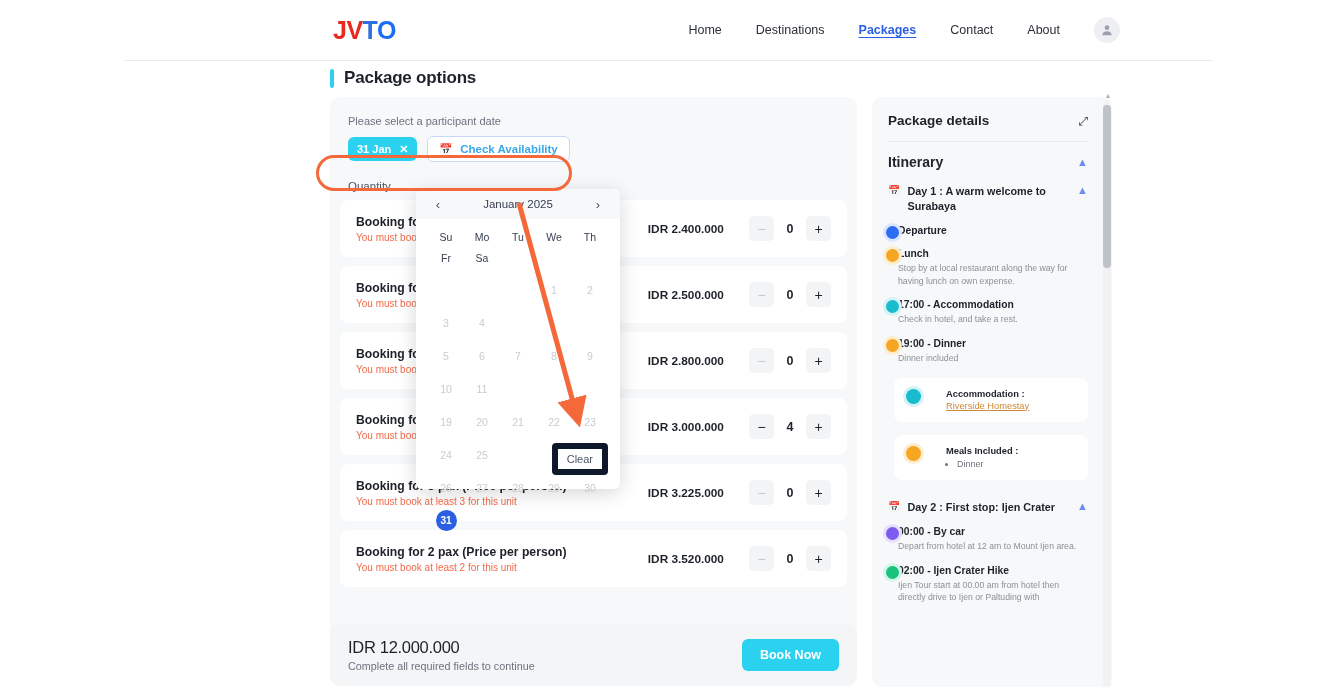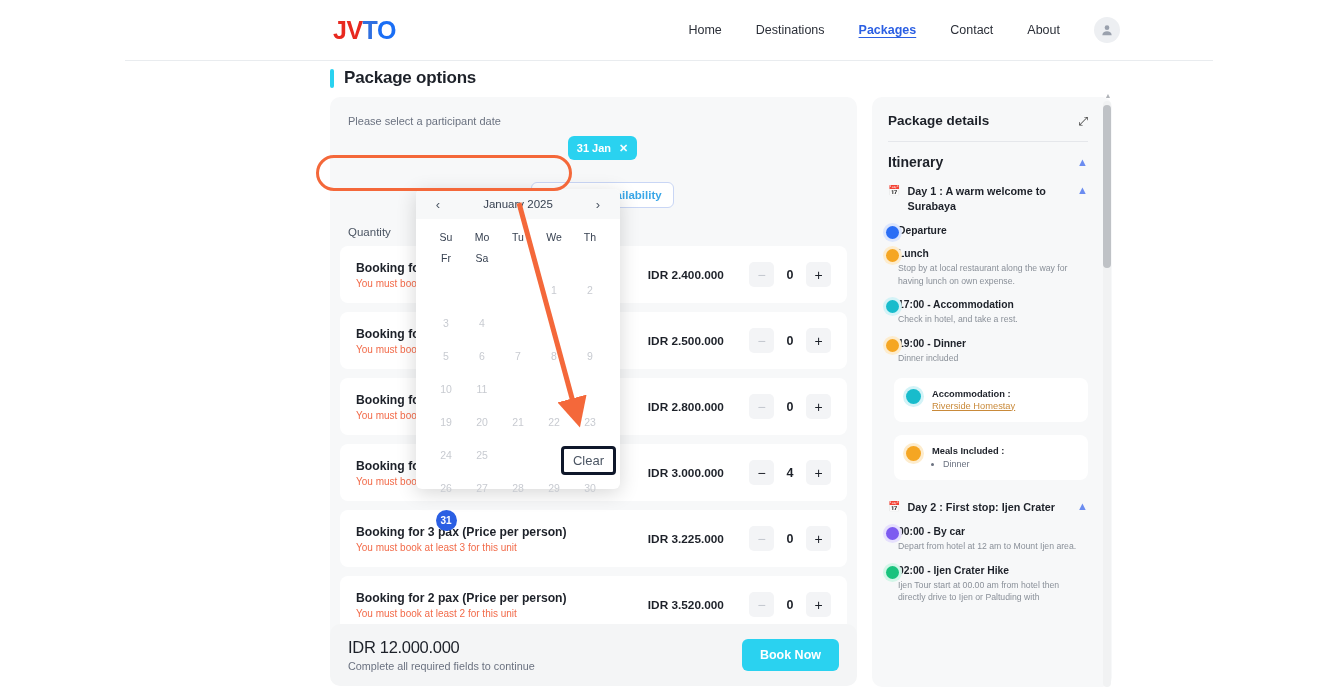--- a/index.html
+++ b/index.html
@@ -41,21 +41,21 @@
   .page-title { font-size: 17px; font-weight: 700; color: #1d2129; letter-spacing: -0.2px; }
 
   
   .left-card {
     position: absolute; left: 330px; top: 97px; width: 527px; height: 580px;
     background: #f7f8f9; border-radius: 10px; overflow: hidden;
   }
   .sel-title { margin: 22px 0 0 18px; font-size: 14.5px; font-weight: 700; color:#1d2129; }
   .sel-sub  { margin: 18px 0 0 18px; font-size: 11px; color: #6b7280; }
 
-  .chips { margin: 9px 0 0 18px; display: flex; align-items: center; gap: 22px; flex-direction: column; }
+  .chips { margin: 9px 0 0 18px; display: flex; align-items: center; gap: 10px; }
   .chip-date {
     background: #2ad2f0; color:#fff; border-radius: 6px; height: 24px;
     display:flex; align-items:center; gap:8px; padding: 0 9px;
     font-size: 11px; font-weight: 600; cursor: pointer;
   }
   .chip-x { font-size: 11px; opacity: .95; }
   .chip-check {
     background: #fff; border: 1px solid #c9d6f5; border-radius: 6px; height: 26px;
     display:flex; align-items:center; gap:7px; padding: 0 11px;
     font-size: 11.5px; font-weight: 600; color: #3aa7e8; cursor: pointer;
@@ -115,23 +115,23 @@
     font-size: 10.5px; color:#c8cbd1;
   }
   .cal-week div.sel {
     color:#fff;
   }
   .cal-week div.sel span {
     width: 21px; height: 21px; border-radius: 50%; background:#2b5fe3;
     display:flex; align-items:center; justify-content:center; font-size:10px; font-weight:600;
   }
   .cal-clear {
-    position:absolute; right: 4px; bottom: 14px;
-    border: 3px solid #0f172a; background:#fff; border-radius:4px;
-    padding: 4px 9px; font-size: 13px; color:#4b5563; cursor:pointer;
+    position:absolute; right: 12px; bottom: 14px;
+    border: 6px solid #0f172a; background:#fff; border-radius:4px;
+    padding: 4px 9px; font-size: 11px; color:#4b5563; cursor:pointer;
     font-family:"Liberation Sans", sans-serif;
   }
 
   
   .annot-box {
     position:absolute; left: 316px; top: 155px; width: 256px; height: 36px;
     border: 3px solid #f4683a; border-radius: 18px; z-index: 60; pointer-events:none;
   }
   .annot-arrow { position:absolute; left: 490px; top: 195px; z-index: 61; pointer-events:none; }
 
@@ -156,21 +156,21 @@
   .day-title { font-size: 10.8px; font-weight: 700; color:#1d2129; line-height: 1.35; flex:1; }
   .ev { padding: 12px 16px 0 26px; position: relative; }
   .ev-dot {
     position:absolute; left: 14px; top: 13px; width: 13px; height: 13px; border-radius: 50%;
     display:flex; align-items:center; justify-content:center; font-size: 7px; color:#fff;
   }
   .ev-title { font-size: 10.3px; font-weight: 700; color:#1d2129; }
   .ev-desc { font-size: 8.7px; color:#8a9099; line-height: 1.45; margin-top: 3px; }
   .info-card {
     margin: 13px 16px 0 22px; background:#fff; border-radius: 8px; padding: 11px 12px;
-    display:flex; gap: 11px; align-items:flex-start;
+    display:flex; gap: 25px; align-items:flex-start;
   }
   .info-ico { width: 15px; height: 15px; border-radius:50%; display:flex; align-items:center; justify-content:center; flex:0 0 auto;}
   .info-label { font-size: 9.3px; font-weight: 700; color:#1d2129; }
   .info-link { font-size: 9.3px; color:#c98a3a; text-decoration: underline; display:block; margin-top:2px;}
   .info-list { font-size: 9px; color:#6b7280; margin: 3px 0 0 11px; }
   .pd-thumb {
     position:absolute; left:0; top: 10px; width: 8px; height: 163px;
     background: #bfc2c6; border-radius: 4px; cursor: pointer;
   }
   .pd-uparrow { position:absolute; right: 4px; top: 0px; width:8px; text-align:center; font-size:7px; color:#b0b3b8;}

